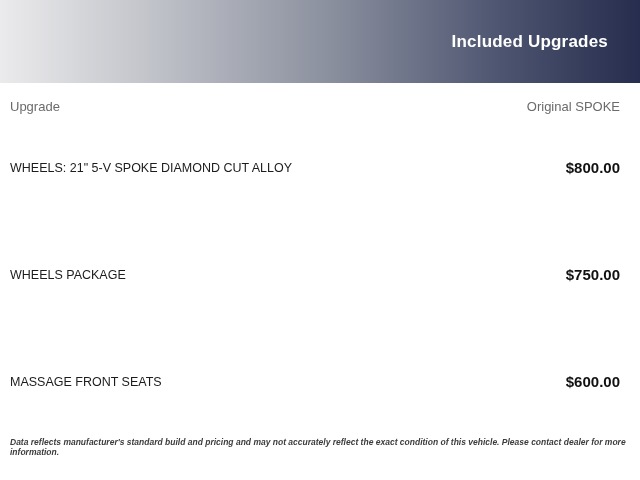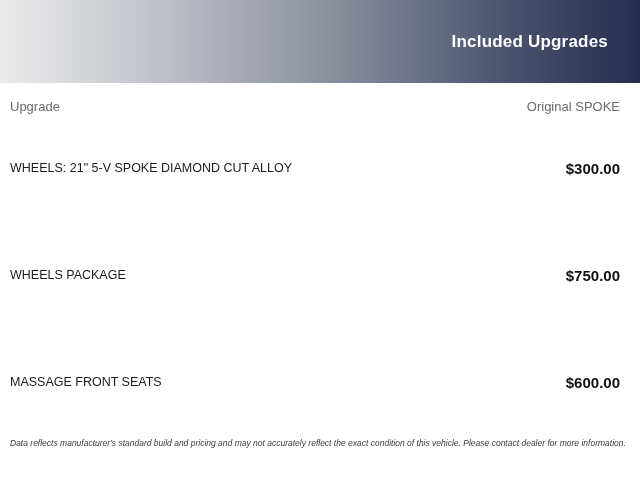--- a/index.html
+++ b/index.html
@@ -62,40 +62,41 @@
     font-size: 15px;
     font-weight: bold;
     color: #111111;
   }
   .disclaimer {
     padding: 2px 14px 0 10px;
     font-size: 8.5px;
     font-style: italic;
     color: #3c3c3c;
     line-height: 1.2;
+    font-weight: bold;
   }
 </style>
 </head>
 <body>
 
 <div class="panel">
 
   <div class="header">
     <span class="header-title">Included Upgrades</span>
   </div>
 
   <div class="table-head">
     <span>Upgrade</span>
     <span>Original SPOKE</span>
   </div>
 
   <div class="rows">
     <div class="row">
       <span class="upgrade-name">WHEELS: 21" 5-V SPOKE DIAMOND CUT ALLOY</span>
-      <span class="upgrade-price">$300.00</span>
+      <span class="upgrade-price">$800.00</span>
     </div>
     <div class="row">
       <span class="upgrade-name">WHEELS PACKAGE</span>
       <span class="upgrade-price">$750.00</span>
     </div>
     <div class="row">
       <span class="upgrade-name">MASSAGE FRONT SEATS</span>
       <span class="upgrade-price">$600.00</span>
     </div>
   </div>

